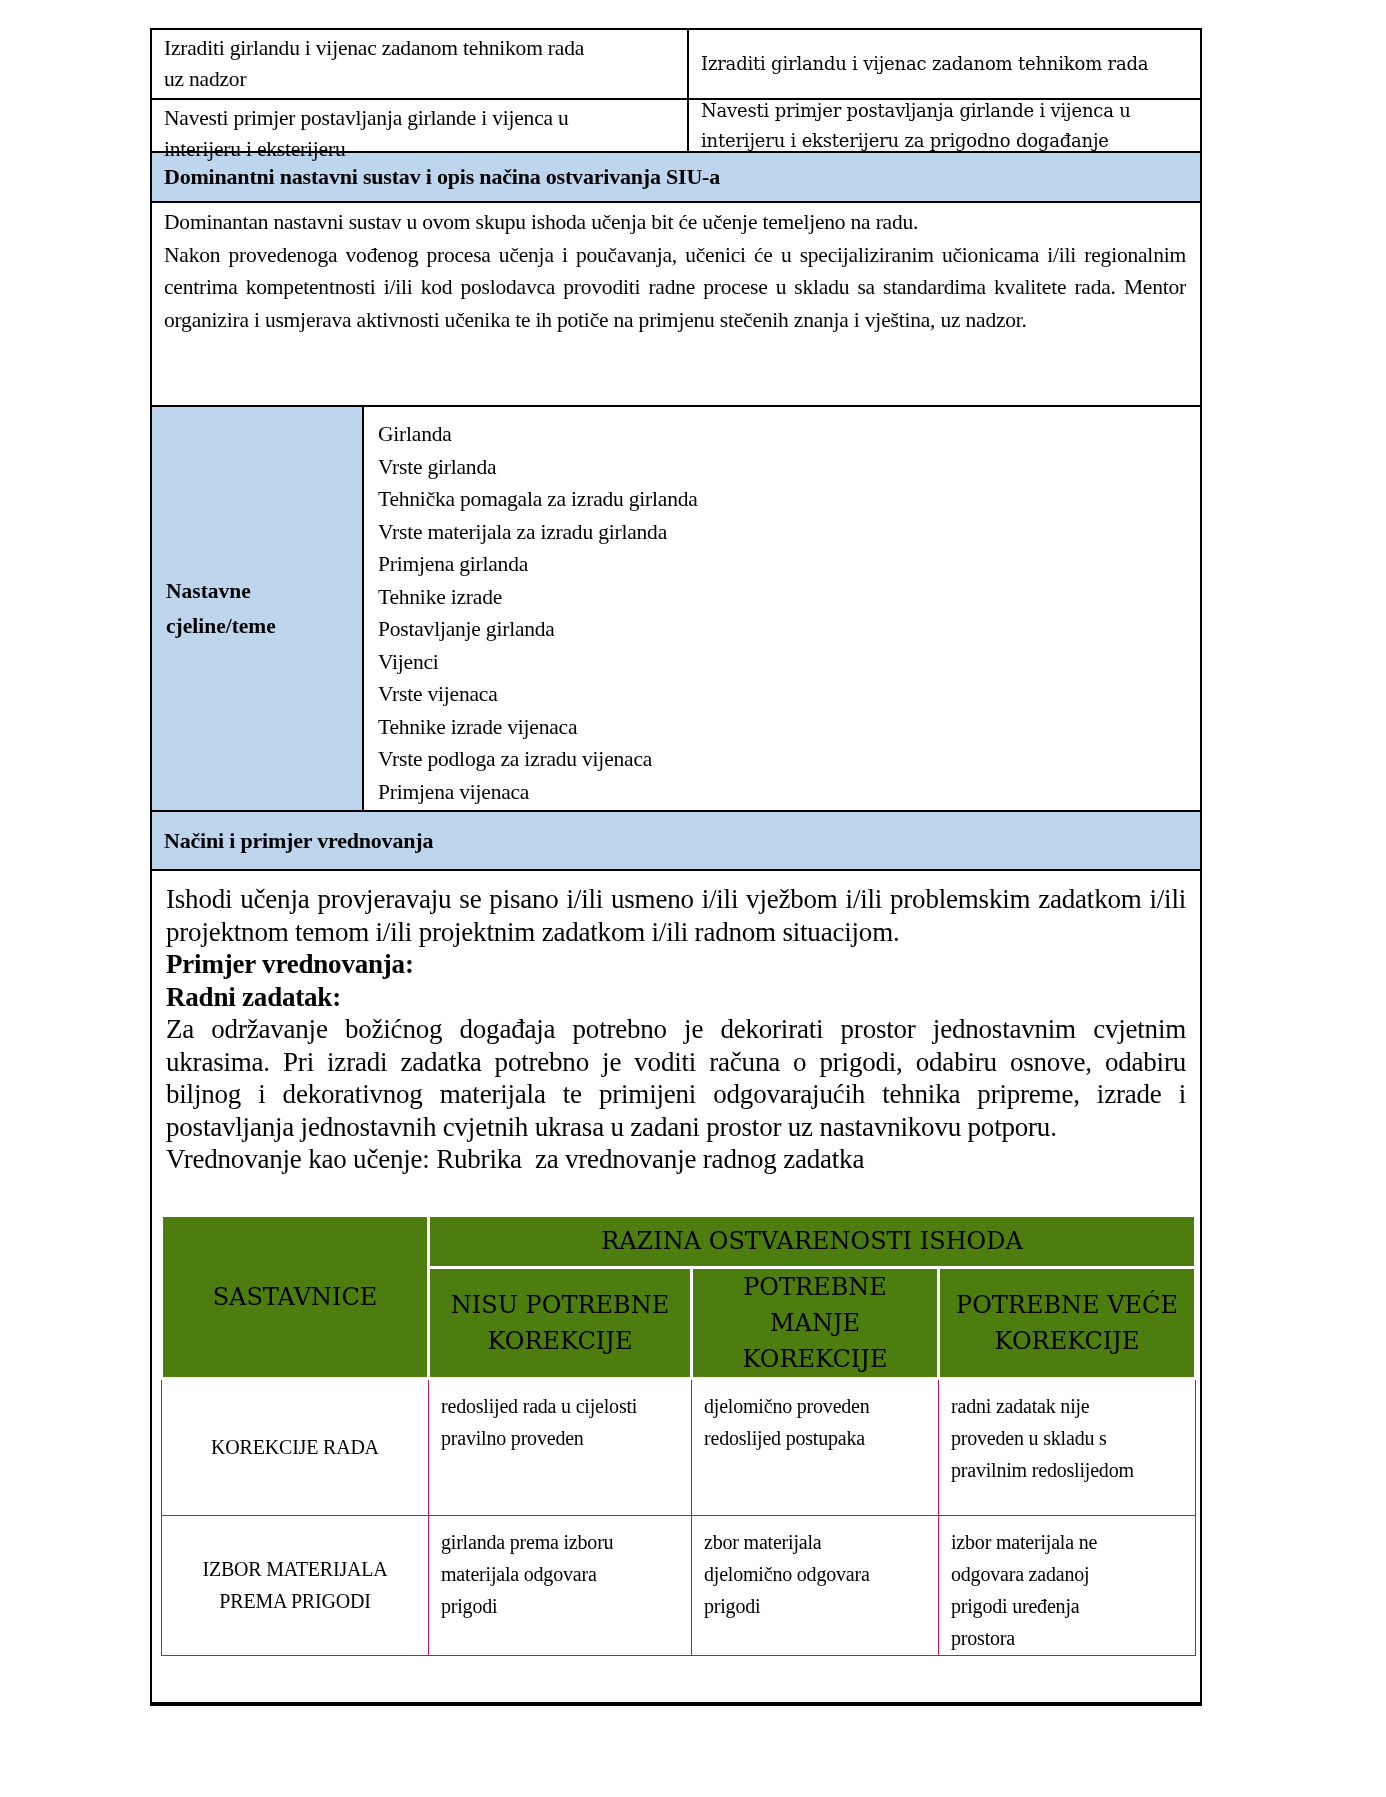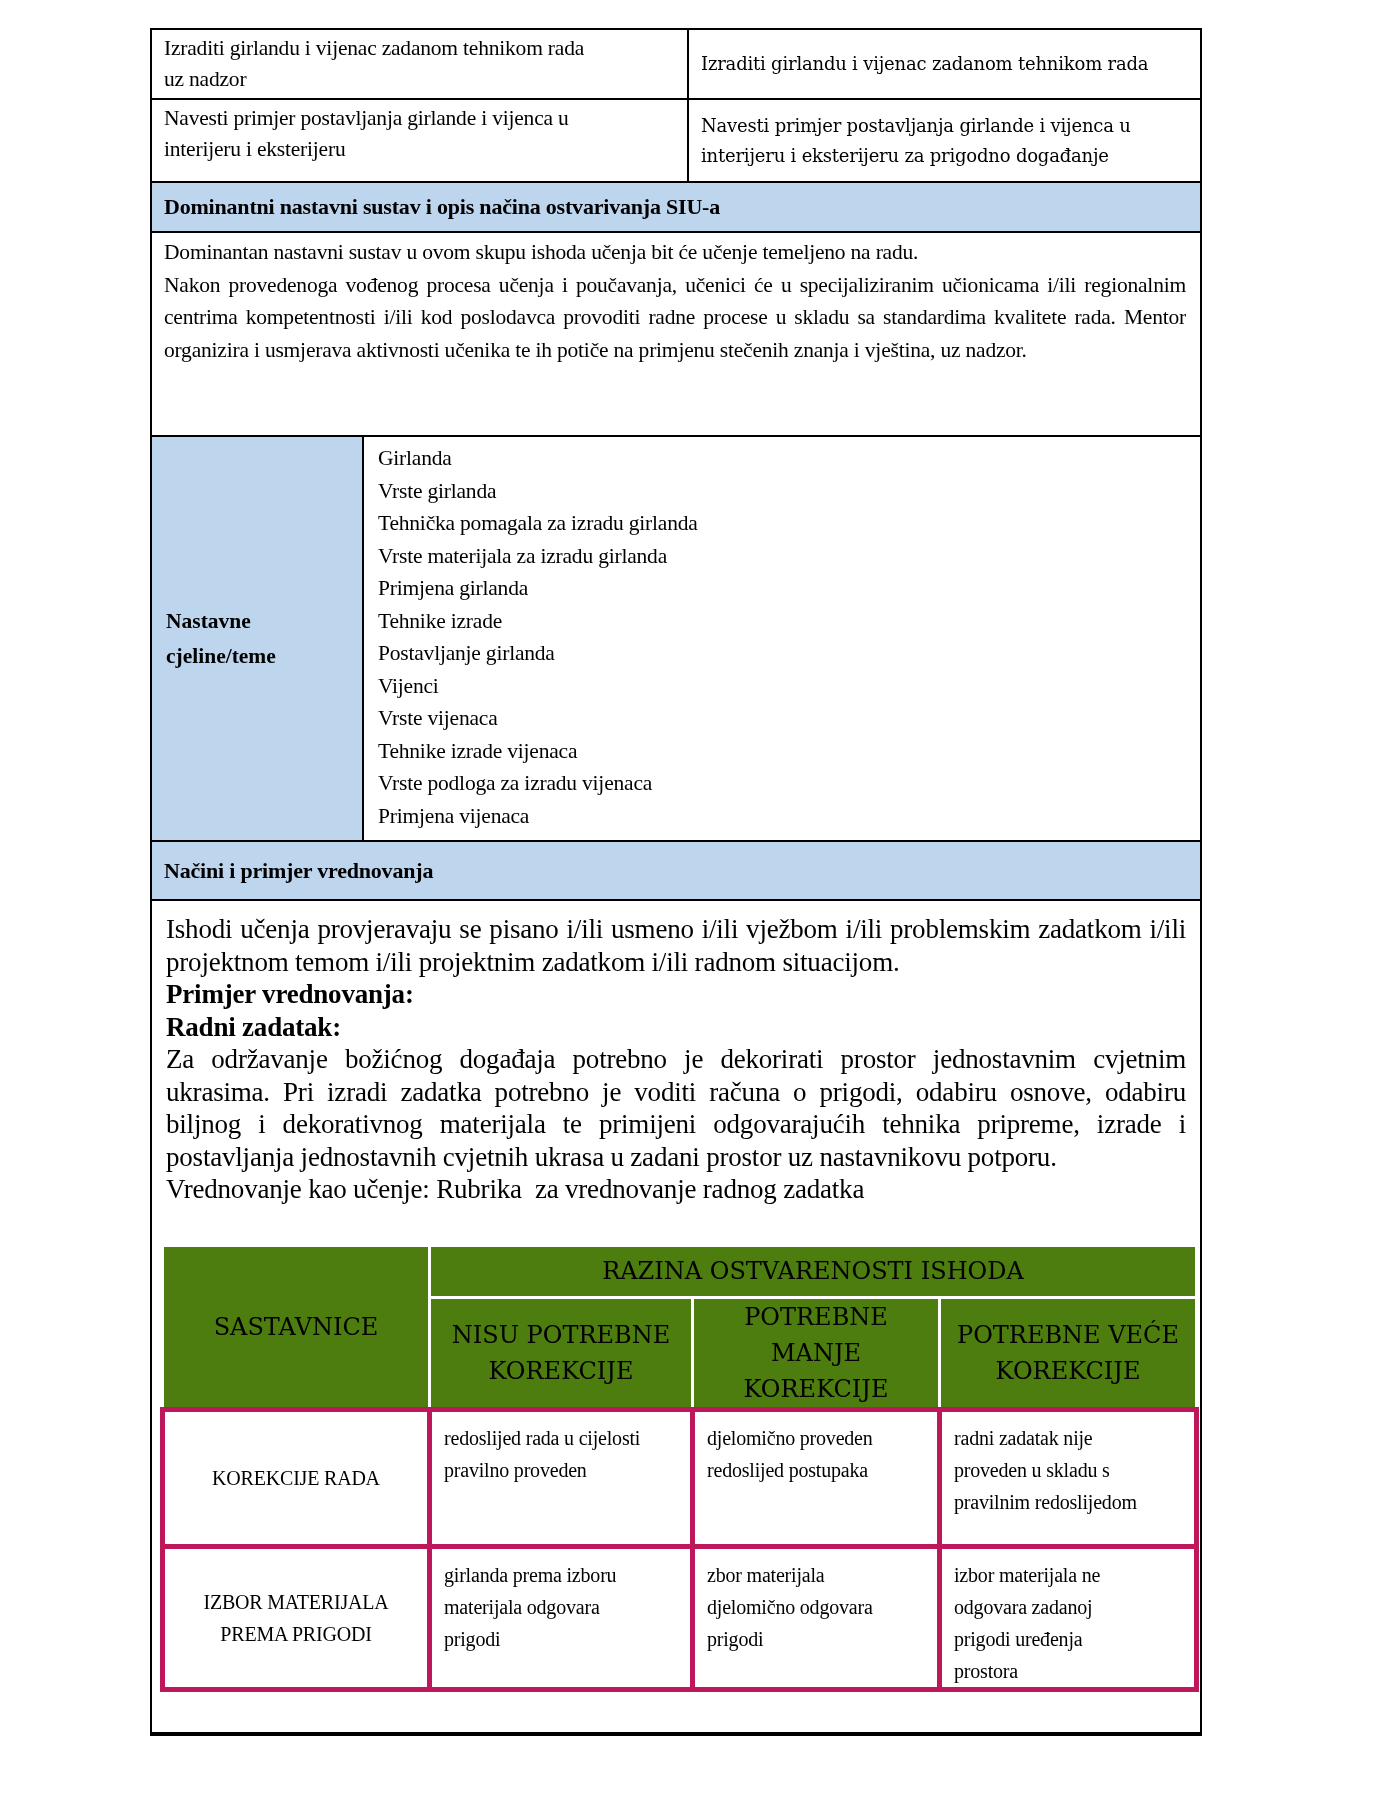--- a/index.html
+++ b/index.html
@@ -6,46 +6,46 @@
   .page{position:relative;width:1386px;height:1797px;background:#fff;overflow:hidden;
         font-family:"Liberation Serif",serif;color:#000;}
   .doc{position:absolute;left:150px;top:28px;width:1052px;box-sizing:border-box;
        border-left:2px solid #000;border-right:2px solid #000;border-top:2px solid #000;
        border-bottom:4px solid #000;}
   .row{display:flex;border-bottom:2px solid #000;box-sizing:border-box;}
   .cell{box-sizing:border-box;font-size:21.5px;line-height:31px;letter-spacing:-0.2px;}
   .cell-l{width:537px;border-right:2px solid #000;padding:3px 12px 0 12px;white-space:pre-line;}
   .cell-r{flex:1;padding:0 6px 0 12px;display:flex;align-items:center;white-space:pre-line;
           font-family:"DejaVu Serif",serif;font-size:18px;line-height:30px;letter-spacing:-0.2px;}
-  .r1{height:70px;} .r2{height:39px;} .r3{height:83px;}
+  .r1{height:70px;} .r2{height:39px;} .r3{height:53px;}
   .bluebar{background:#bdd6ee;display:flex;align-items:center;padding-left:12px;
            font-weight:bold;font-size:22px;letter-spacing:-0.2px;}
   .b1{height:50px;} .b2{height:59px;}
   .para-row{height:204px;padding:3px 14px 0 12px;box-sizing:border-box;border-bottom:2px solid #000;}
   .para-row p{margin:0;font-size:21.5px;line-height:32.5px;letter-spacing:-0.2px;}
   .just{text-align:justify;}
   .topics-row{height:405px;}
   .topics-label{width:212px;background:#bdd6ee;border-right:2px solid #000;box-sizing:border-box;
                 display:flex;align-items:center;padding:0 14px;font-weight:bold;
                 font-size:21.5px;line-height:35px;}
-  .topics-list{flex:1;padding:5px 0 0 14px;font-size:21.5px;line-height:32.5px;letter-spacing:-0.2px;}
+  .topics-list{flex:1;padding:11px 0 0 14px;font-size:21.5px;line-height:32.5px;letter-spacing:-0.2px;}
   .topics-list div{white-space:pre;}
   .content2{height:831px;padding:12px 14px 0 14px;box-sizing:border-box;}
   .content2 p{margin:0;font-size:27px;line-height:32.5px;letter-spacing:-0.2px;}
   .bold{font-weight:bold;}
   .mt-gap1{margin-top:48px;} .mt-gap2{margin-top:10px;} .mt-gap3{margin-top:7px;}
   .mt-gap4{margin-top:13px;white-space:pre-wrap;}
   table.rubric{border-collapse:collapse;table-layout:fixed;width:1034px;margin:38px 0 0 -6px;}
   table.rubric col.c1{width:267px;} table.rubric col.c2{width:263px;}
   table.rubric col.c3{width:247px;} table.rubric col.c4{width:257px;}
   table.rubric th{background:#4d7c0f;border:3px solid #ffffff;text-align:center;vertical-align:middle;
                   font-family:"DejaVu Serif",serif;font-weight:normal;font-size:24px;line-height:36px;
                   white-space:pre-line;padding:0 6px;}
   tr.hr1{height:52px;} tr.hr2{height:85px;} tr.br1{height:137px;} tr.br2{height:140px;}
-  table.rubric td{border:5px solid #be185d;background:#fff;vertical-align:top;
+  table.rubric td{border:1px solid #be185d;background:#fff;vertical-align:top;
                   font-size:20px;line-height:32px;letter-spacing:-0.2px;
                   padding:10px 8px 0 12px;white-space:pre-line;}
   table.rubric td.comp{text-align:center;vertical-align:middle;padding:0 8px;white-space:pre-line;}
 </style>
 </head>
 <body>
 
 <div class="page">
   <div class="doc">
 

